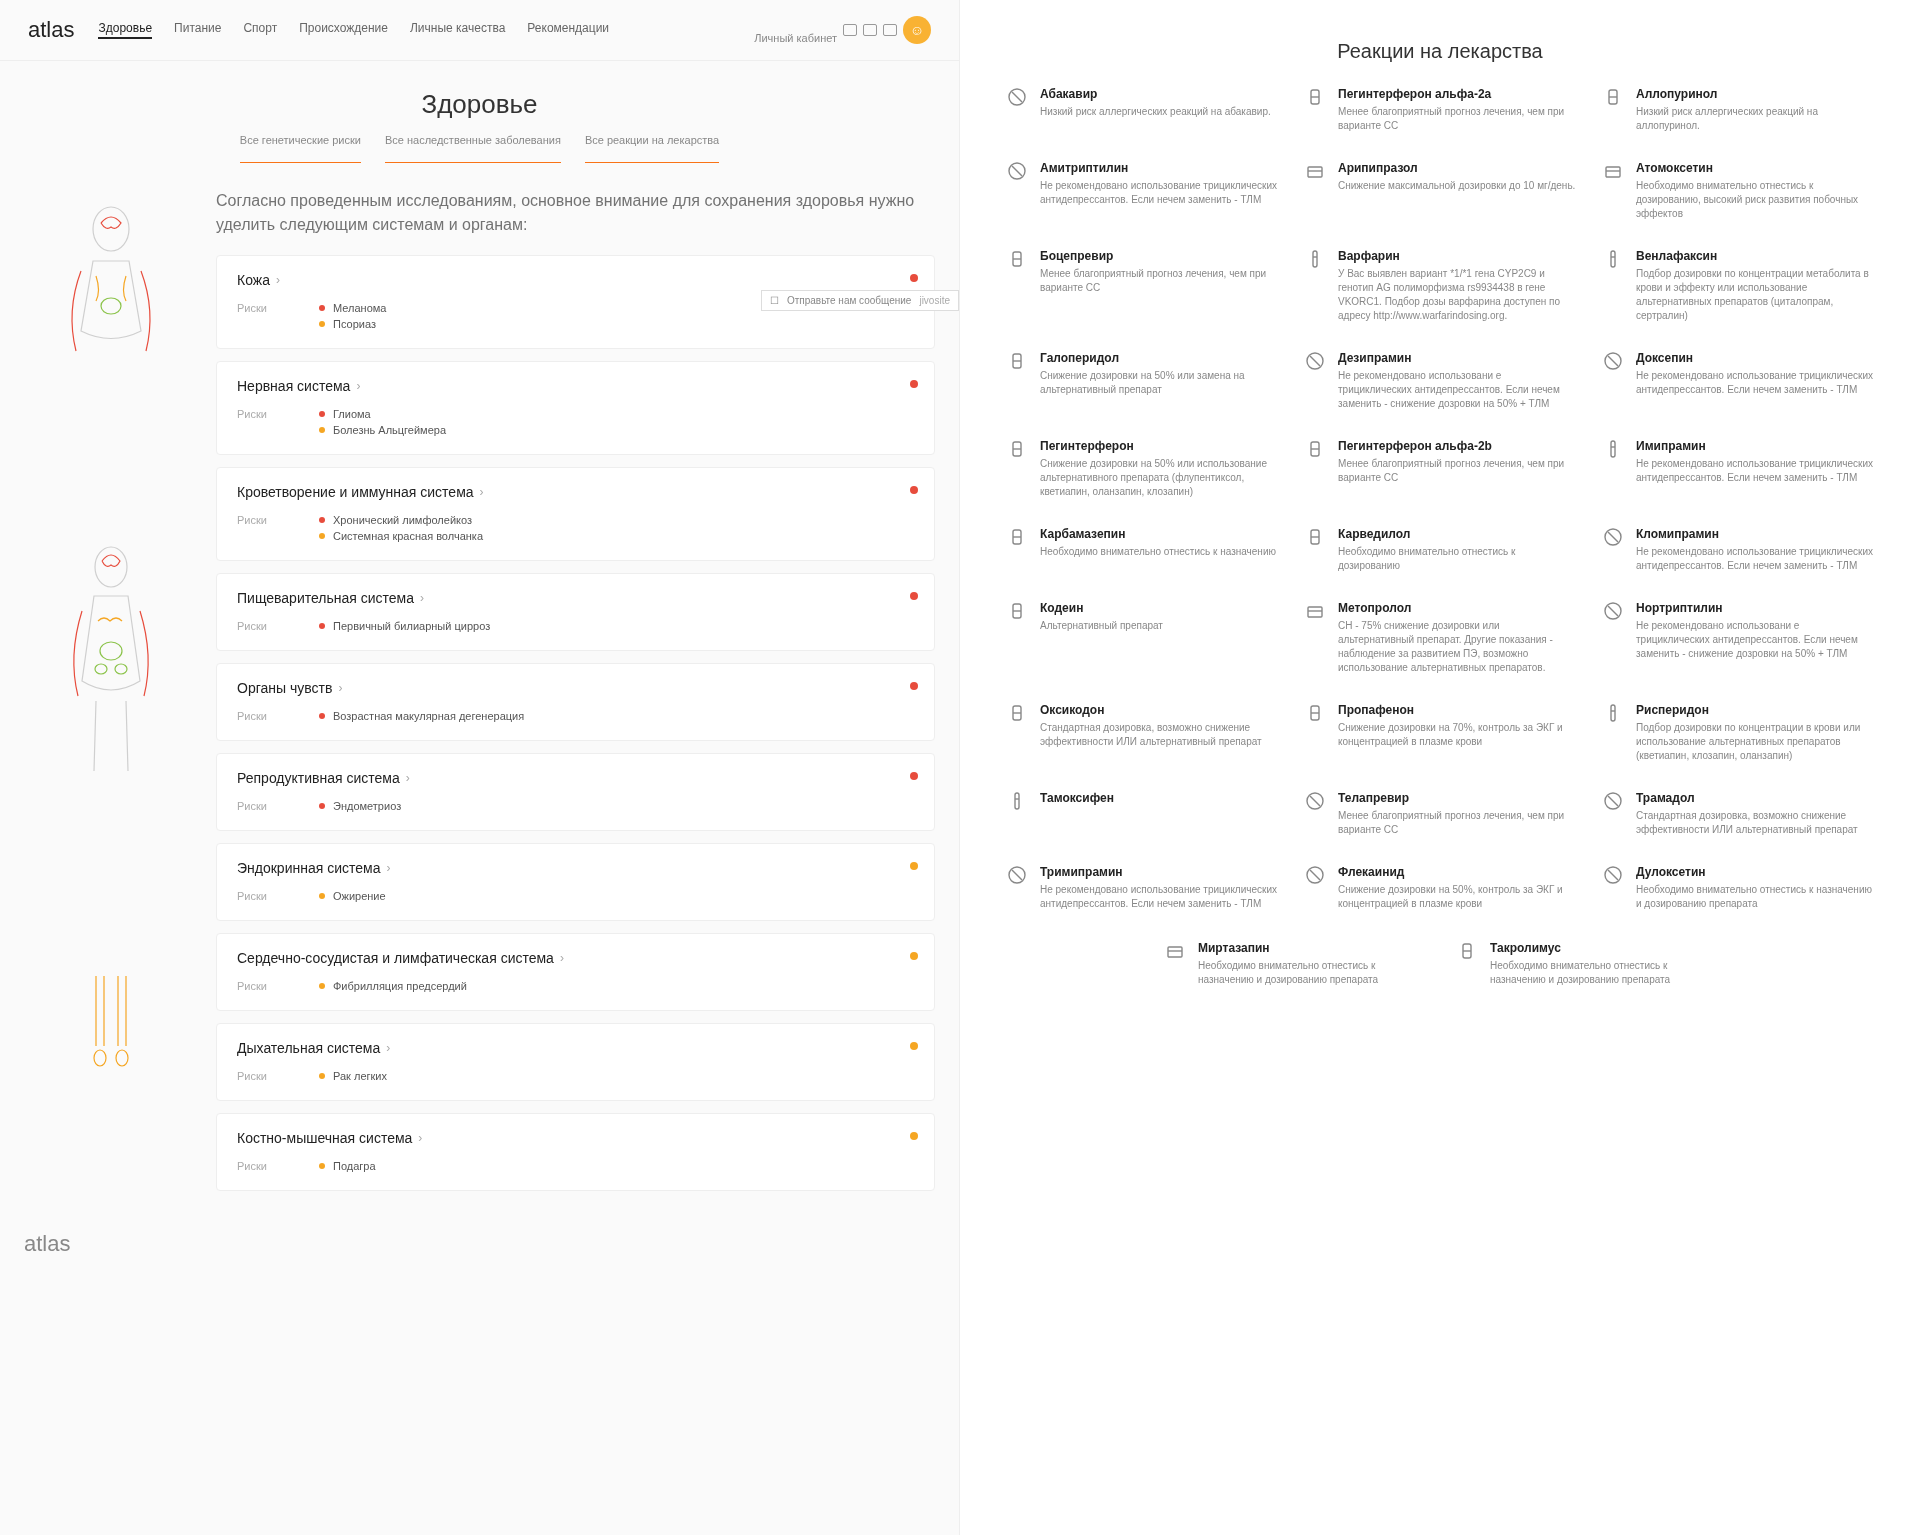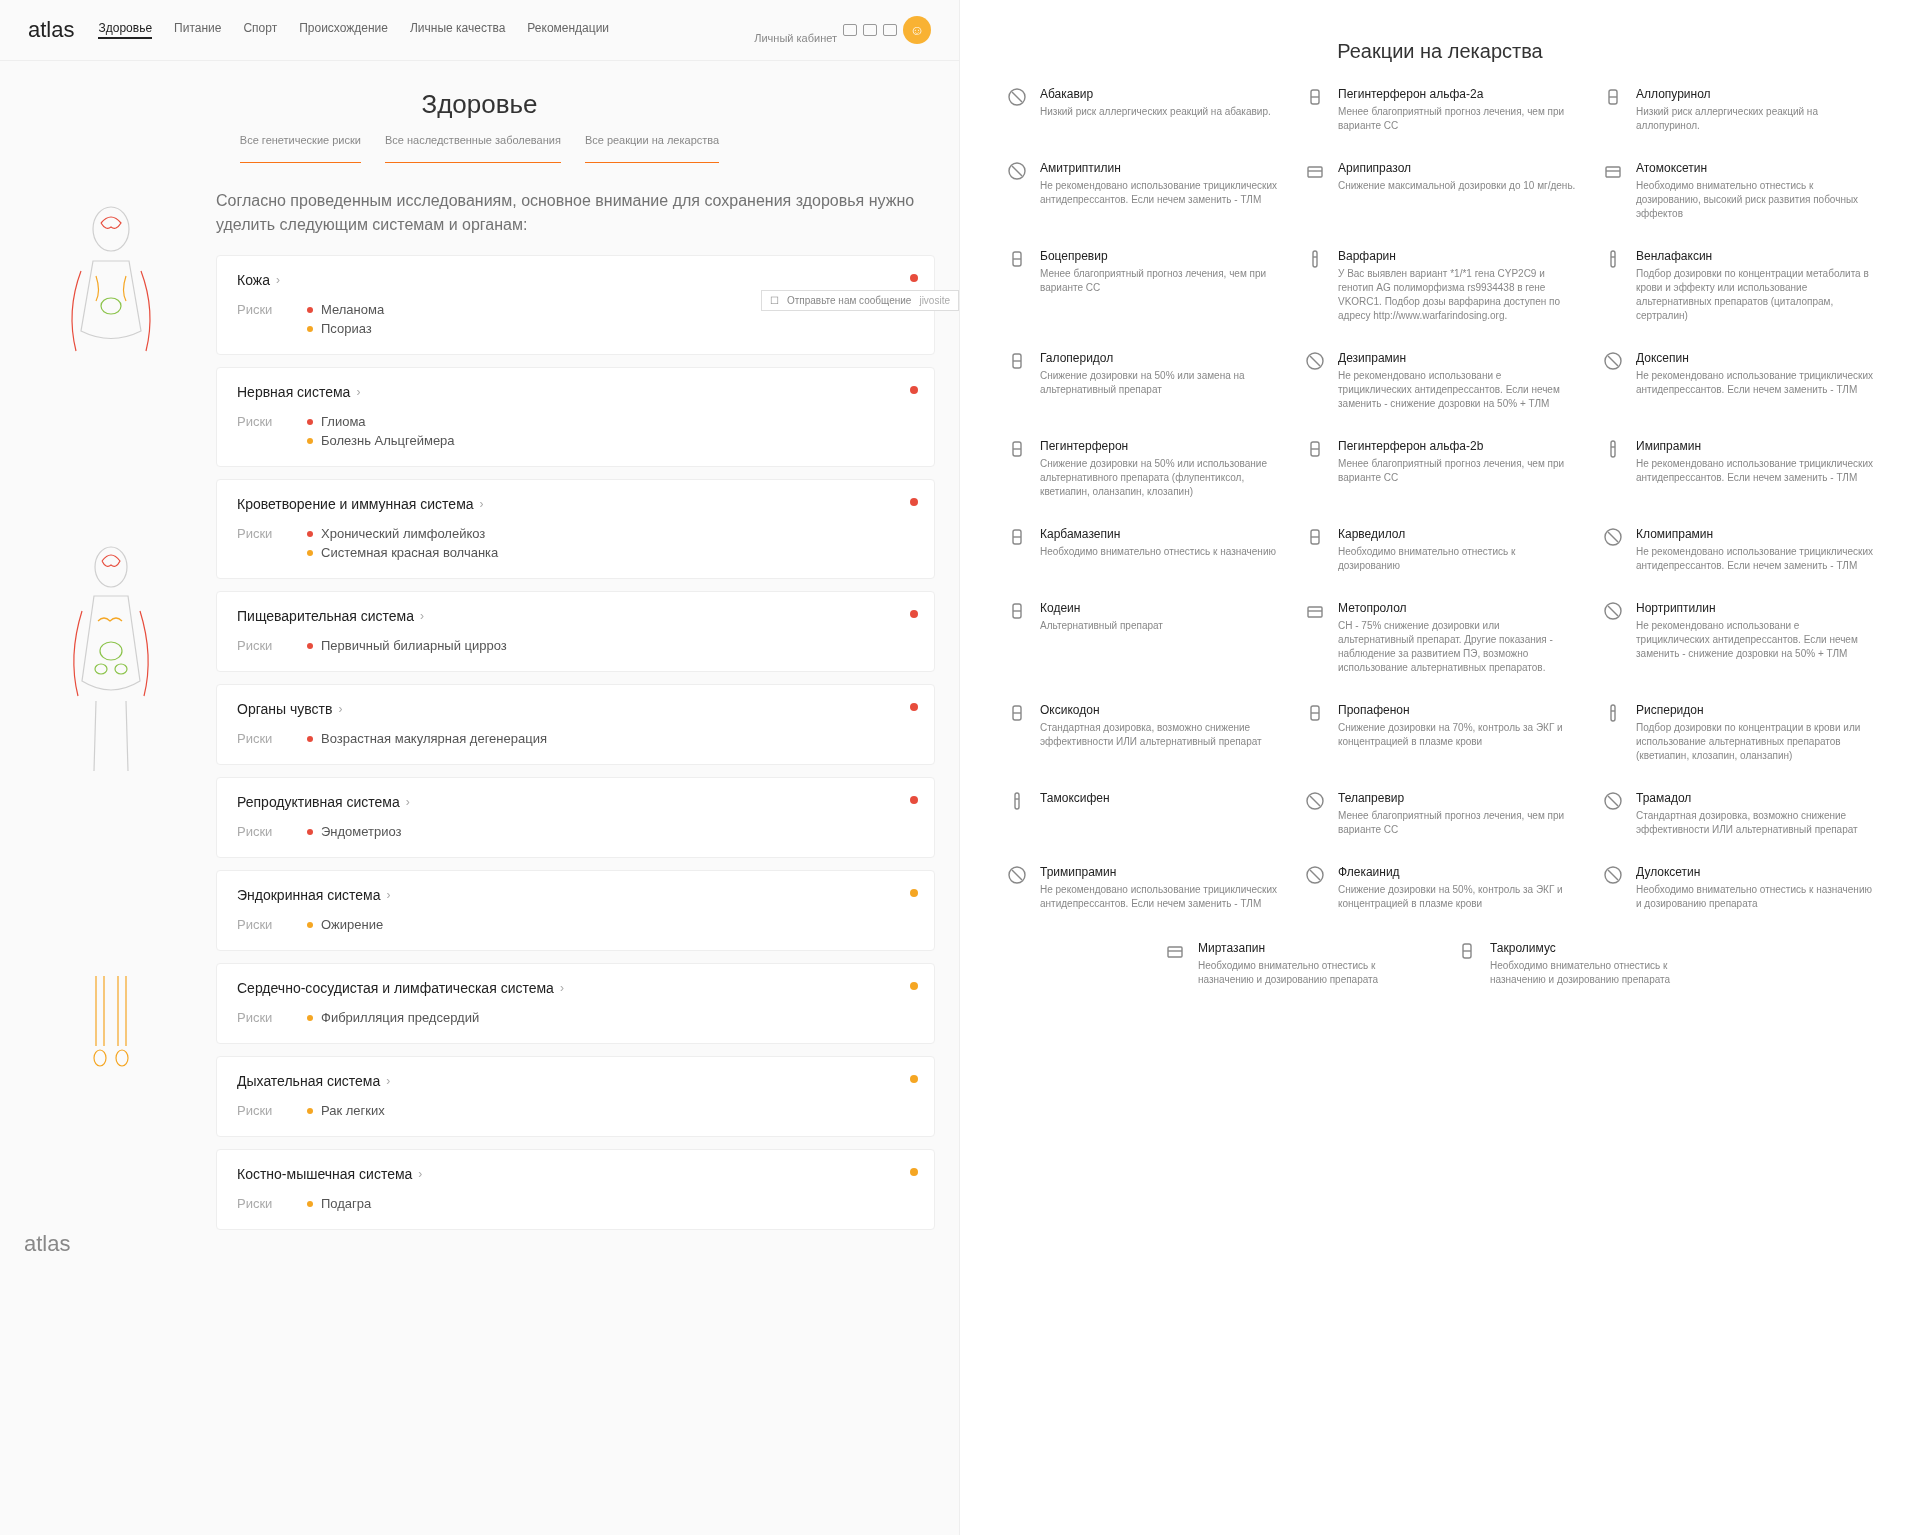--- a/index.html
+++ b/index.html
@@ -24,35 +24,35 @@
 .body-col .anatomy svg{width:130px;height:300px}
 .body-col .legs svg{width:70px;height:130px}
 .intro{font-size:16px;color:#737373;margin-bottom:18px;line-height:1.5}
 .cards{flex:1}
 .card{border:1px solid #eee;border-radius:4px;padding:16px 20px 14px;margin-bottom:12px;background:#fff;position:relative}
 .card-title{font-size:14px;color:#222;margin-bottom:14px;display:flex;align-items:center;gap:6px}
 .card-title .chev{color:#aaa;font-size:12px}
 .card-dot{position:absolute;right:16px;top:18px;width:8px;height:8px;border-radius:50%}
 .dot-red{background:#e74c3c}
 .dot-or{background:#f5a623}
-.risks{display:flex;gap:20px;font-size:13px;color:#888}
+.risks{display:flex;gap:32px;font-size:11px;color:#888}
 .risks .lbl{color:#aaa;min-width:50px}
 .risks ul{list-style:none}
 .risks li{display:flex;align-items:center;gap:8px;margin-bottom:4px;color:#555}
 .risks li::before{content:"";width:6px;height:6px;border-radius:50%}
 .risks li.r::before{background:#e74c3c}
 .risks li.o::before{background:#f5a623}
 .chat-widget{position:absolute;right:0;top:290px;background:#fff;border:1px solid #ddd;font-size:10px;padding:4px 8px;display:flex;gap:8px;align-items:center;color:#888;z-index:10}
 .panel.right{padding:40px 46px}
 .right-title{text-align:center;font-size:20px;font-weight:500;margin-bottom:24px}
 .med-grid{display:grid;grid-template-columns:repeat(3,1fr);gap:28px 26px}
 .med{display:flex;gap:12px}
 .med .ic{width:22px;height:22px;flex-shrink:0;display:flex;align-items:flex-start;justify-content:center;color:#888}
 .med .ic svg{width:20px;height:20px;stroke:#888;fill:none;stroke-width:1.4}
-.med-name{font-size:12px;font-weight:400;color:#222;margin-bottom:4px}
+.med-name{font-size:12px;font-weight:700;color:#222;margin-bottom:4px}
 .med-desc{font-size:10px;color:#888;line-height:1.4}
 .med-bottom{display:flex;gap:32px;justify-content:center;margin-top:30px}
 .med-bottom .med{width:260px}
 .anatomy path,.anatomy circle,.anatomy ellipse{fill:none;stroke-width:1.2}
 </style>
 </head>
 <body>
 
 <div class="panel left" style="position:relative">
   <div class="header">

